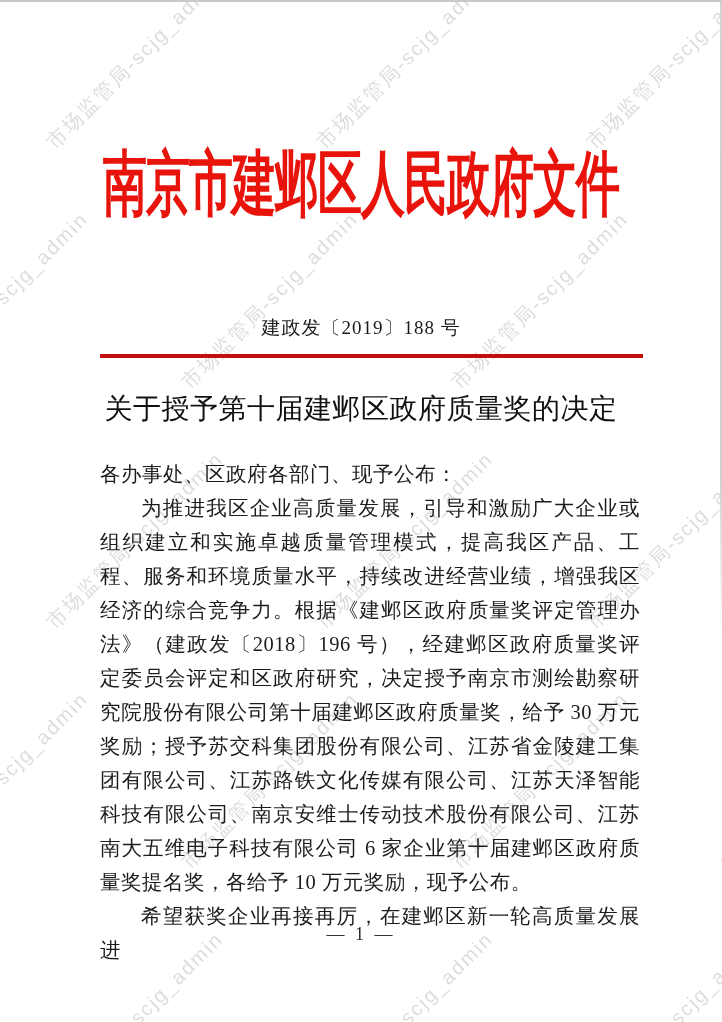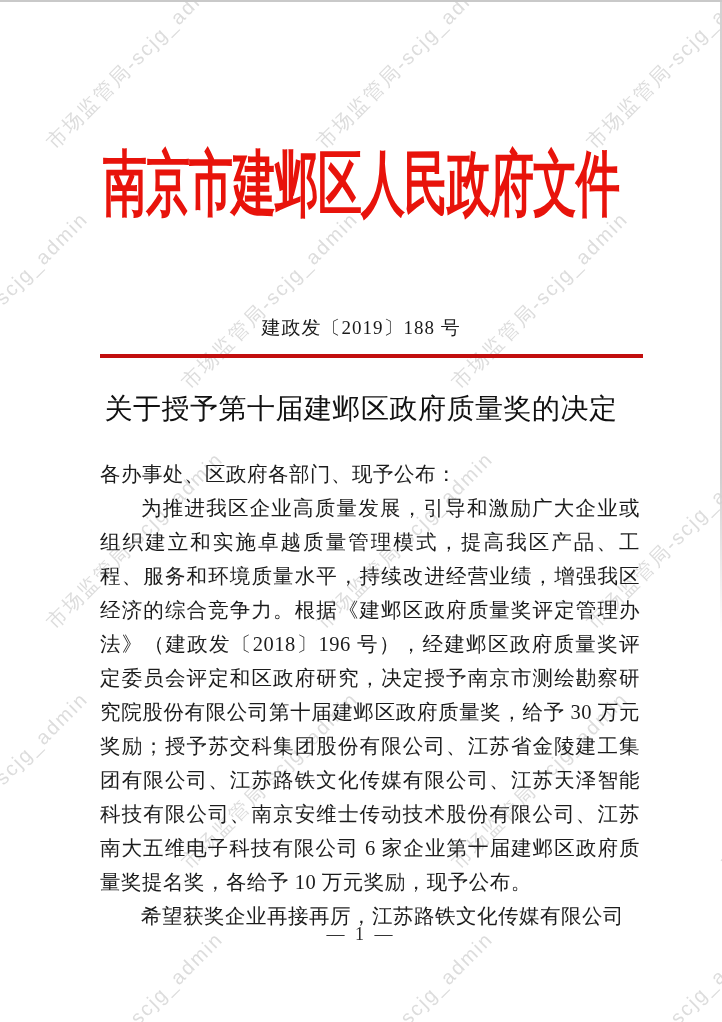--- a/index.html
+++ b/index.html
@@ -122,20 +122,20 @@
     <div class="doc-number">建政发〔2019〕188 号</div>
 
     <div class="red-line"></div>
 
     <h1 class="doc-title">关于授予第十届建邺区政府质量奖的决定</h1>
 
     <div class="body-text">
       <p class="salutation">各办事处、区政府各部门、现予公布：</p>
       <div id="paras">
           <p class="para">为推进我区企业高质量发展，引导和激励广大企业或组织建立和实施卓越质量管理模式，提高我区产品、工程、服务和环境质量水平，持续改进经营业绩，增强我区经济的综合竞争力。根据《建邺区政府质量奖评定管理办法》（建政发〔2018〕196 号），经建邺区政府质量奖评定委员会评定和区政府研究，决定授予南京市测绘勘察研究院股份有限公司第十届建邺区政府质量奖，给予 30 万元奖励；授予苏交科集团股份有限公司、江苏省金陵建工集团有限公司、江苏路铁文化传媒有限公司、江苏天泽智能科技有限公司、南京安维士传动技术股份有限公司、江苏南大五维电子科技有限公司 6 家企业第十届建邺区政府质量奖提名奖，各给予 10 万元奖励，现予公布。</p>
-          <p class="para">希望获奖企业再接再厉，江苏路铁文化传媒有限公司</p>
+          <p class="para">希望获奖企业再接再厉，在建邺区新一轮高质量发展进</p>
         </div>
     </div>
 
     <div class="page-number">— 1 —</div>
 
   </div>
 </div>
 
 </body></html>

